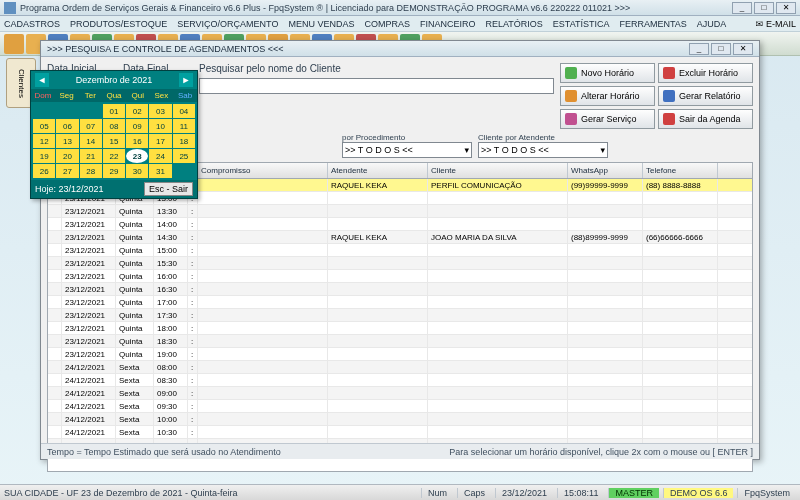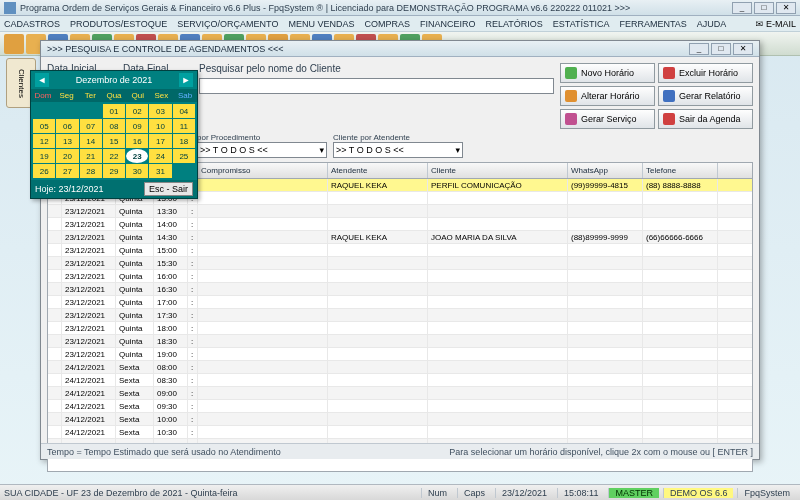--- a/index.html
+++ b/index.html
@@ -30,21 +30,21 @@
 .search-group { flex: 1; display: flex; flex-direction: column; }
 .search-input { height: 16px; border: 1px solid #808890; background: #fff; }
 .btn-panel { display: grid; grid-template-columns: 1fr 1fr; gap: 3px; }
 .action-btn { width: 95px; height: 20px; background: linear-gradient(to bottom, #fefefe, #e0e4e8); border: 1px solid #909aa0; display: flex; align-items: center; gap: 4px; padding: 0 4px; font-size: 8px; cursor: pointer; }
 .btn-ico { width: 12px; height: 12px; border-radius: 2px; }
 .btn-ico.green { background: #50b050; }
 .btn-ico.orange { background: #e09030; }
 .btn-ico.blue { background: #4070c0; }
 .btn-ico.red { background: #d04040; }
 .btn-ico.mag { background: #c05090; }
-.filter-row { display: flex; gap: 6px; margin-top: 4px; margin-left: 150px; }
+.filter-row { display: flex; gap: 6px; margin-top: 4px; margin-left: 150px; justify-content: center; }
 .filter-group { display: flex; flex-direction: column; }
 .filter-label { font-size: 8px; color: #304050; }
 .filter-select { width: 130px; height: 16px; border: 1px solid #808890; background: #fff; font-size: 9px; padding: 0 2px; display: flex; align-items: center; justify-content: space-between; }
 .calendar { position: absolute; left: 30px; top: 70px; width: 168px; background: #008080; border: 1px solid #004040; z-index: 10; box-shadow: 2px 2px 4px rgba(0,0,0,0.3); }
 .cal-header { height: 18px; display: flex; align-items: center; justify-content: space-between; padding: 0 4px; color: #fff; font-size: 9px; }
 .cal-nav { width: 14px; height: 14px; background: #00a0a0; display: flex; align-items: center; justify-content: center; cursor: pointer; color: #fff; }
 .cal-dow { display: grid; grid-template-columns: repeat(7, 1fr); background: #006868; }
 .cal-dow-cell { text-align: center; color: #ffe040; font-size: 8px; padding: 2px 0; }
 .cal-dow-cell.sun { color: #ff6060; }
 .cal-dow-cell.sat { color: #60b0ff; }
@@ -224,21 +224,21 @@
       <div class="grid-body" id="grid-body">
           <div class="grow hl-yellow">
             <div class="gc c-sel"></div>
             <div class="gc c-date"></div>
             <div class="gc c-dow"></div>
             <div class="gc c-time"></div>
             <div class="gc c-t"></div>
             <div class="gc c-comp"></div>
             <div class="gc c-att">RAQUEL KEKA</div>
             <div class="gc c-cli">PERFIL COMUNICAÇÃO</div>
-            <div class="gc c-wa">(99)99999-4815</div>
+            <div class="gc c-wa">(99)99999-9999</div>
             <div class="gc c-tel">(88) 8888-8888</div>
           </div>
           <div class="grow">
             <div class="gc c-sel"></div>
             <div class="gc c-date">23/12/2021</div>
             <div class="gc c-dow">Quinta</div>
             <div class="gc c-time">13:00</div>
             <div class="gc c-t">:</div>
             <div class="gc c-comp"></div>
             <div class="gc c-att"></div>

